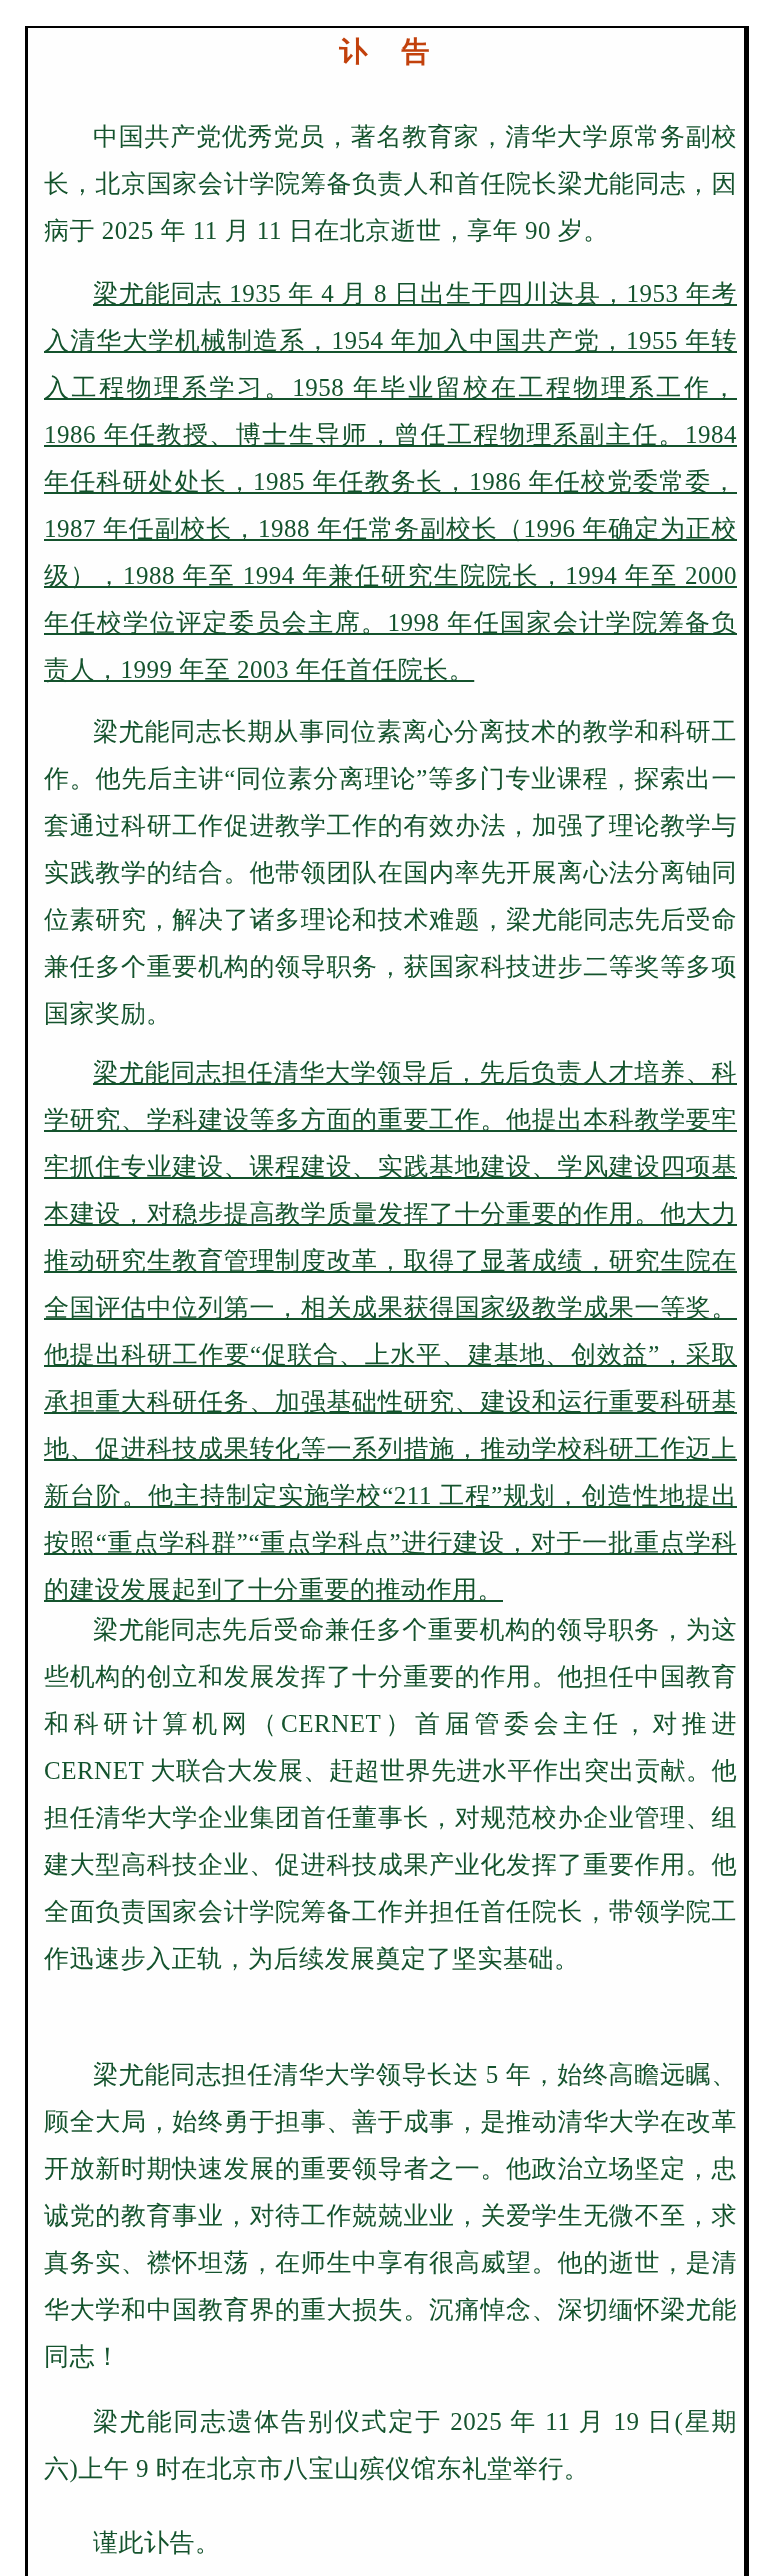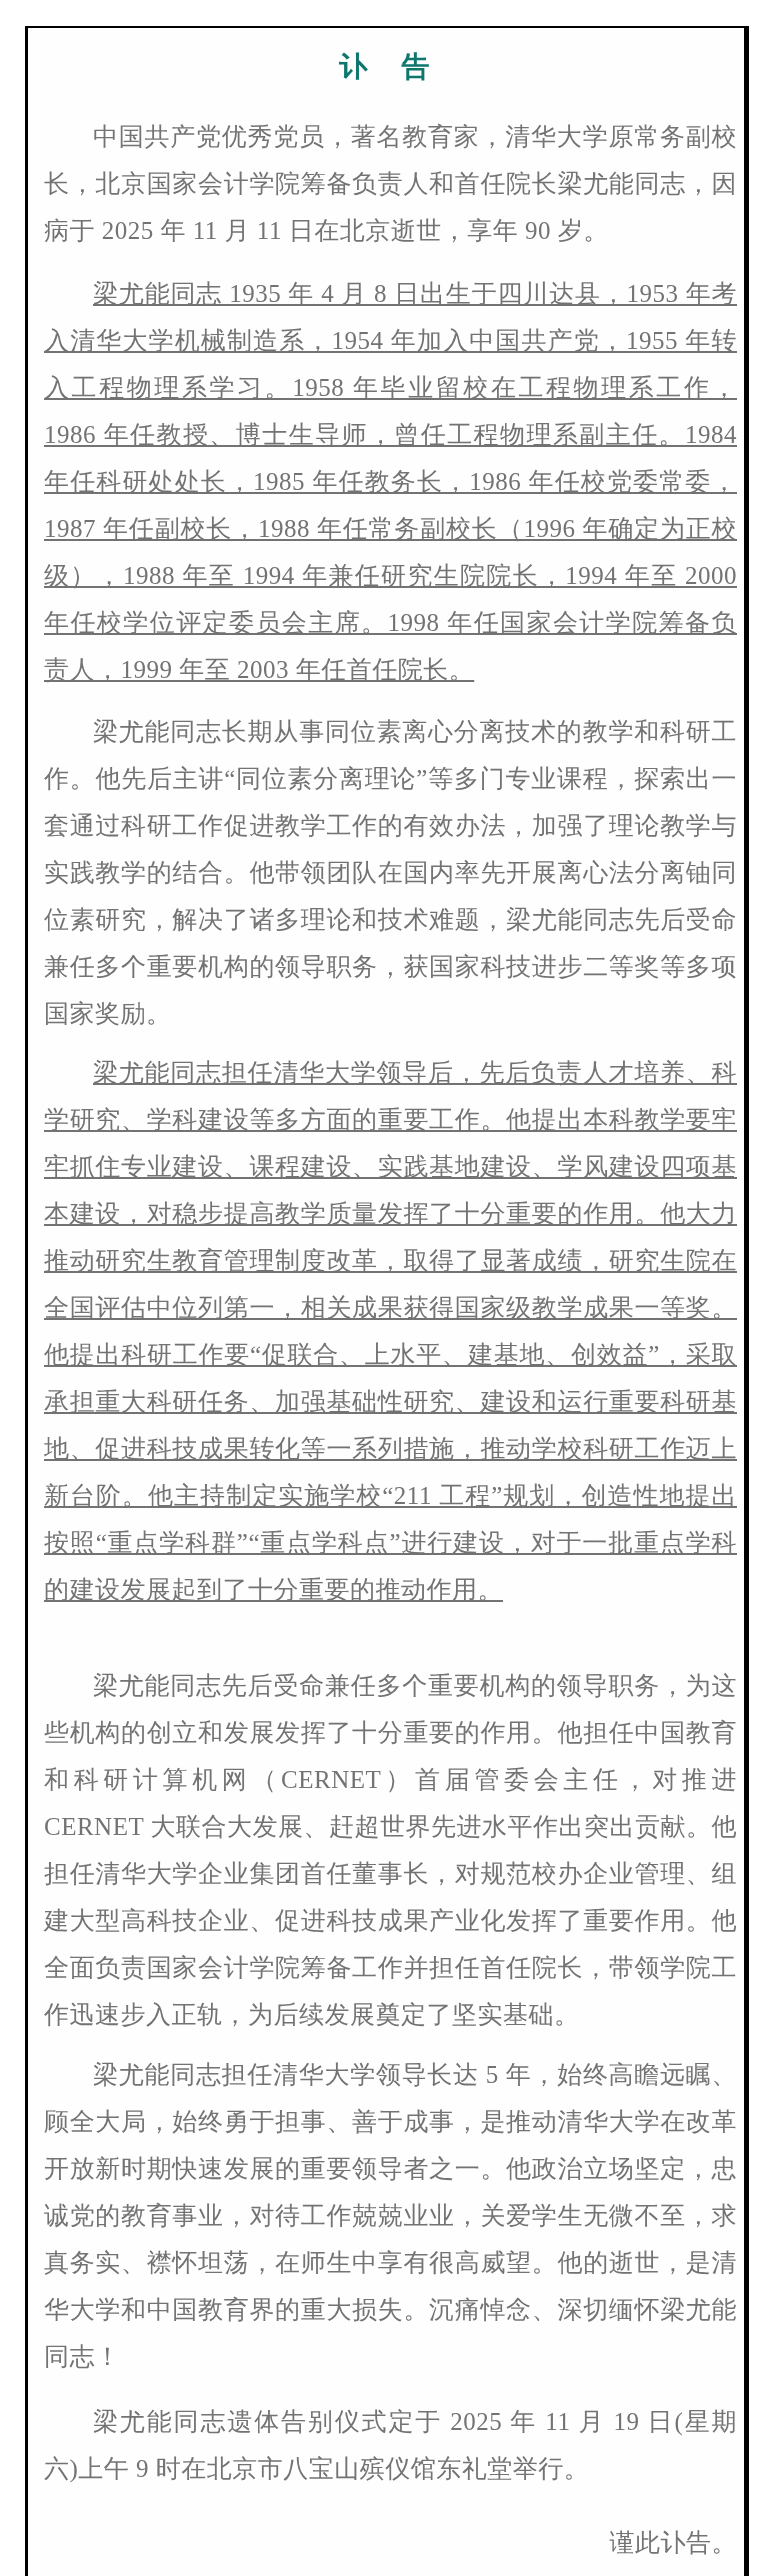--- a/index.html
+++ b/index.html
@@ -29,50 +29,50 @@
     height: 3321px;
     box-sizing: border-box;
     border-style: solid;
     border-color: #000000;
     border-width: 2.6px 5.2px 4.6px 3.6px;
     background: #fefefe;
   }
   .doc-title {
     position: absolute;
     left: 0;
-    top: 23px;
+    top: 8px;
     width: 100%;
     margin: 0;
     text-align: center;
     font-size: 28px;
     font-weight: bold;
     letter-spacing: 3.1px;
     line-height: 31px;
-    color: #0f766e;
+    color: #c2410c;
   }
   .para {
     position: absolute;
     left: 16px;
     width: 693px;
     margin: 0;
     font-size: 25px;
     line-height: 47px;
     text-align: justify;
     text-indent: 49px;
     letter-spacing: 0.5px;
-    color: #737373;
+    color: #14532d;
   }
   .p1 { top: 85px; }
   .p2 { top: 242px; text-decoration: underline; }
   .p3 { top: 680px; }
   .p4 { top: 1021px; text-decoration: underline; }
-  .p5 { top: 1634px; }
+  .p5 { top: 1578px; }
   .p6 { top: 2023px; }
   .p7 { top: 2370px; }
-  .closing { top: 2491px; text-align: right; }
+  .closing { top: 2491px; text-align: left; }
 </style>
 </head>
 <body>
 
 <div class="page">
   <div class="frame">
 
     <h1 class="doc-title">讣　告</h1>
 
     <p class="para p1">中国共产党优秀党员，著名教育家，清华大学原常务副校长，北京国家会计学院筹备负责人和首任院长梁尤能同志，因病于 2025 年 11 月 11 日在北京逝世，享年 90 岁。</p>

